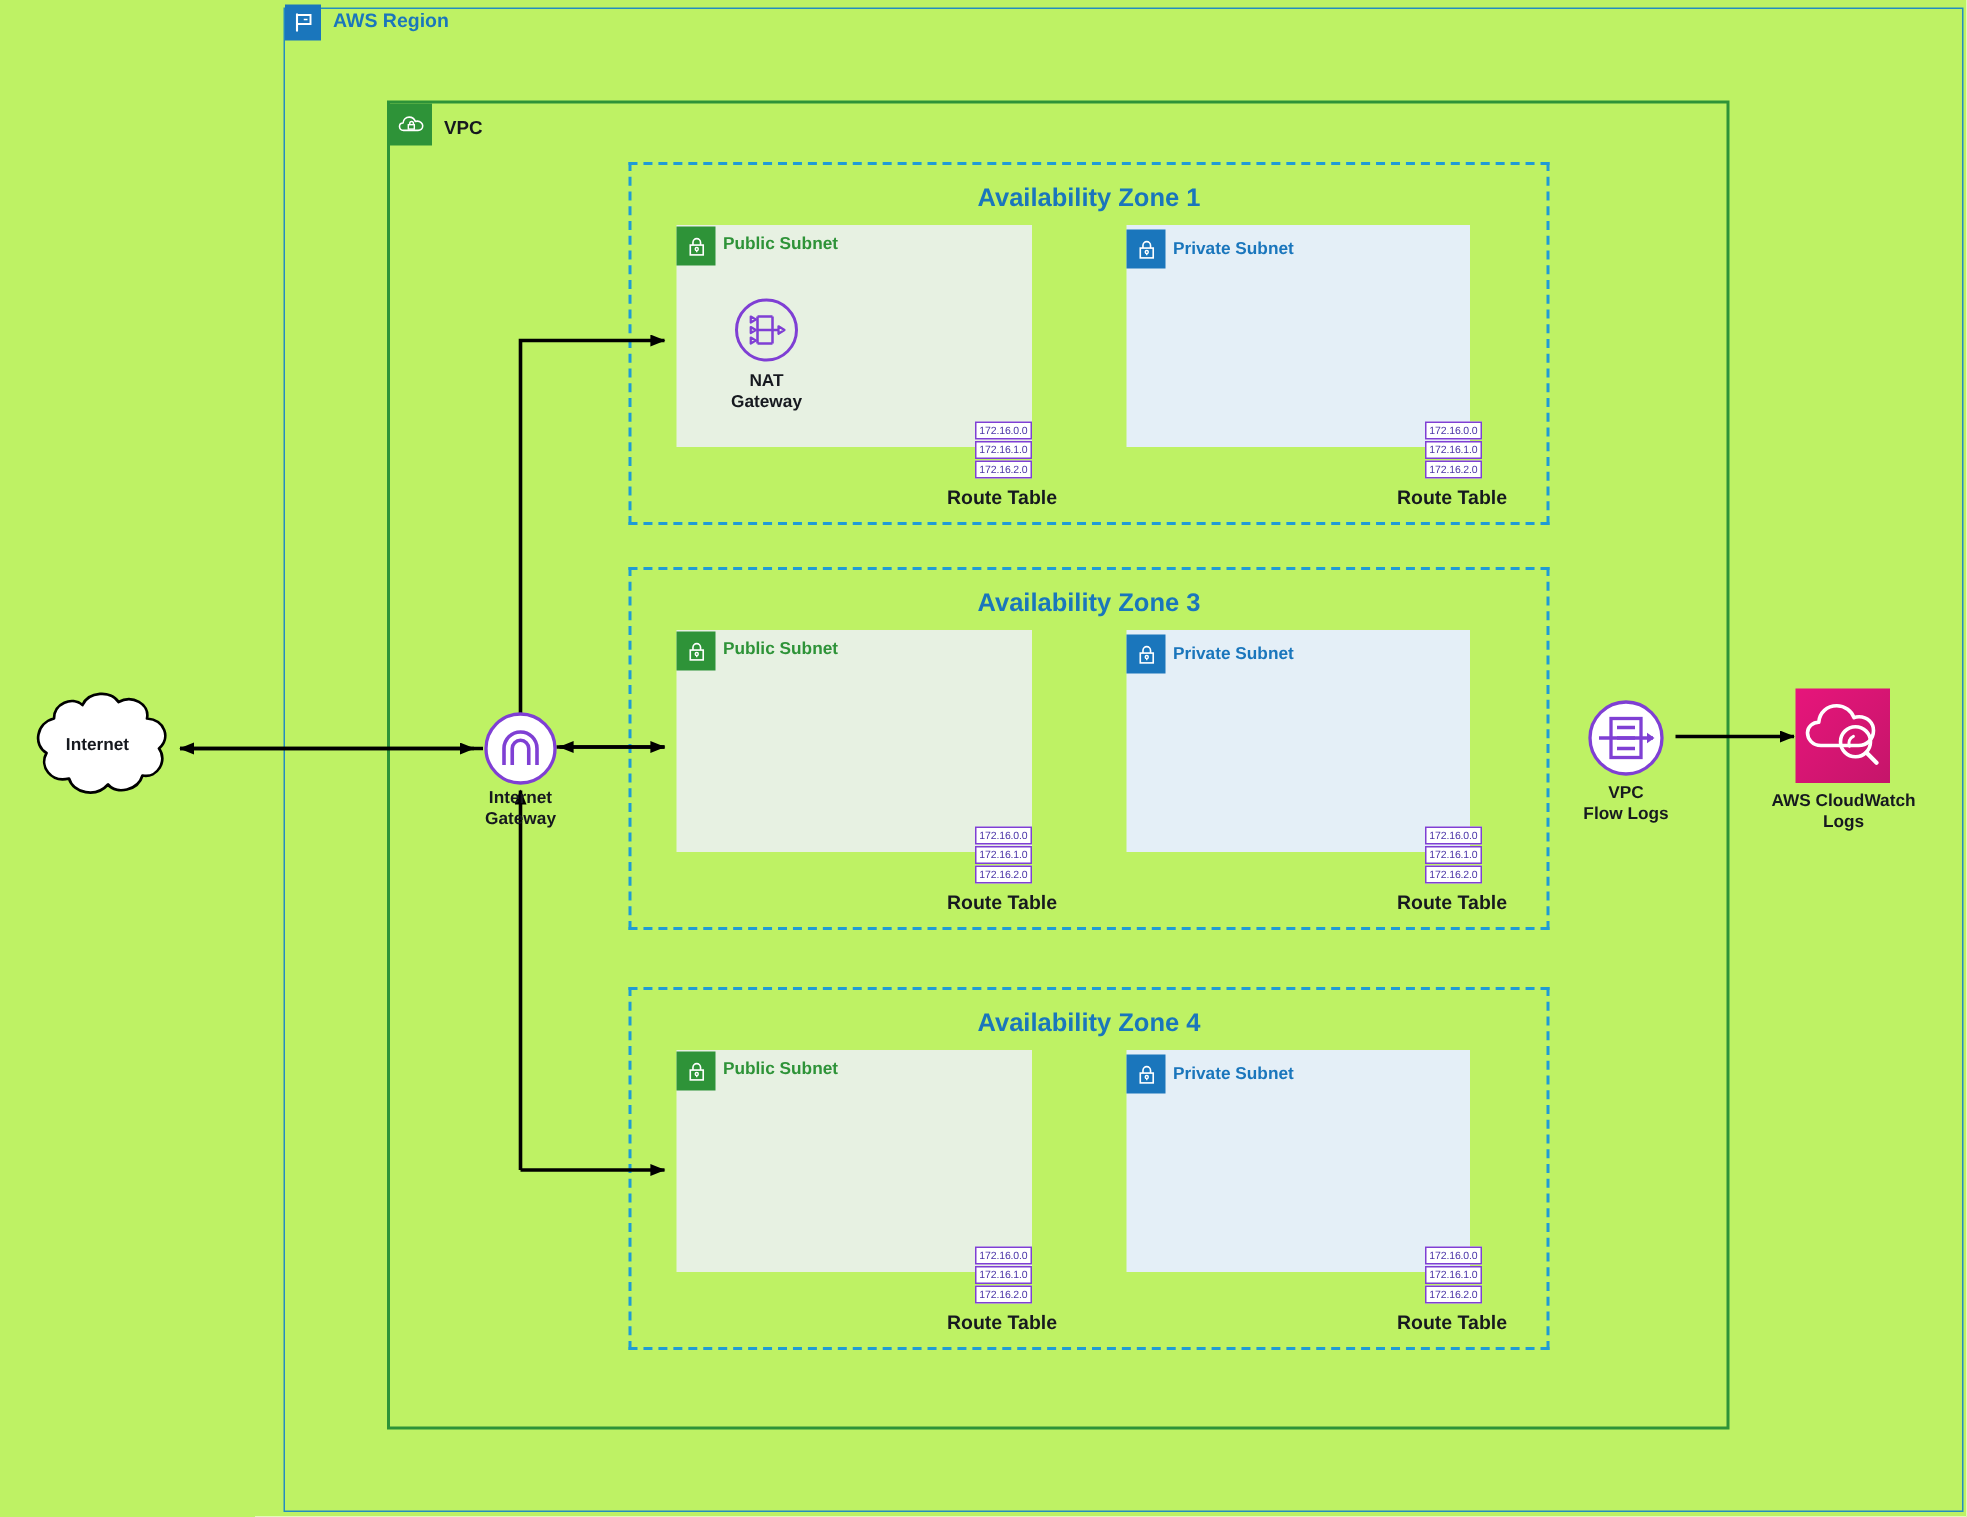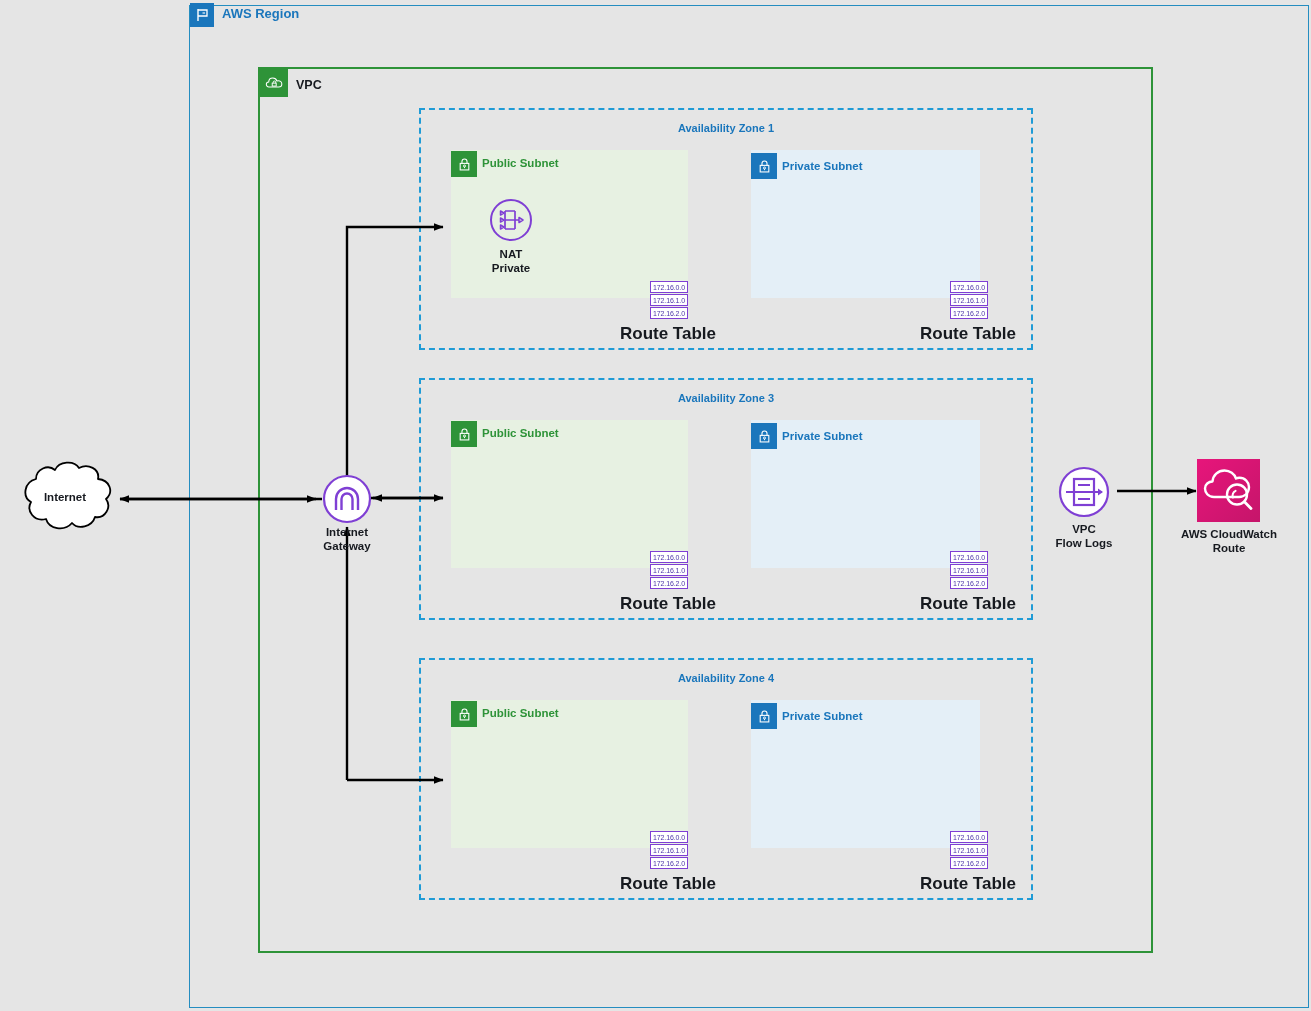--- a/index.html
+++ b/index.html
@@ -5,21 +5,21 @@
   html,body{margin:0;padding:0;background:#ffffff;}
   body{
     font-family:"Liberation Sans", sans-serif;
     -webkit-font-smoothing:antialiased;
   }
   #canvas{
     position:relative;
     width:1311px;
     height:1011px;
     overflow:hidden;
-    background:#e5e5e5;
+    background:#bef264;
   }
   .abs{position:absolute;}
 
   
   #region-box{
     left:189px; top:5px; width:1120px; height:1003px;
     border:1px solid #248dc0;
     box-sizing:border-box;
   }
   #region-flag{
@@ -52,21 +52,21 @@
 
   
   .az-box{
     border:2px dashed #1f9bd6;
     box-sizing:border-box;
     left:419px; width:614px; height:242px;
   }
   .az-title{
     position:absolute; top:12px; left:0; width:100%;
     text-align:center;
-    font-size:11px; font-weight:bold; color:#1a76bc;
+    font-size:17px; font-weight:bold; color:#1a76bc;
   }
 
   
   .subnet{
     position:absolute;
     box-sizing:border-box;
   }
   .subnet.public{ background:#e7f1e2; }
   .subnet.private{ background:#e4eff7; }
 
@@ -98,21 +98,21 @@
     background:#ffffff;
     font-size:7px;
     font-family:"Liberation Sans", sans-serif;
     line-height:1;
     padding:1.5px 2px 1.5px 2px;
     letter-spacing:-0.1px;
     white-space:nowrap;
   }
   .rt-label{
     position:absolute;
-    font-size:17px; font-weight:bold; color:#16191f;
+    font-size:13px; font-weight:bold; color:#16191f;
     white-space:nowrap; text-align:center;
   }
 
   
   .node-label{
     position:absolute;
     font-size:11.5px; font-weight:bold; color:#16191f;
     text-align:center; line-height:1.25;
     white-space:pre-line;
   }
@@ -164,21 +164,21 @@
     <svg width="44" height="44" viewBox="0 0 44 44">
       <circle cx="22" cy="22" r="20" fill="none" stroke="#7f3fd4" stroke-width="2"></circle>
       <path d="M16 13 V31 M16 13 H26 M16 22 H30 M16 31 H26 M26 13 V31" stroke="#7f3fd4" stroke-width="1.7" fill="none"></path>
       <path d="M11.5 13 l3.4 2 -3.4 2 Z" fill="none" stroke="#7f3fd4" stroke-width="1.5" stroke-linejoin="round"></path>
       <path d="M11.5 20 l3.4 2 -3.4 2 Z" fill="none" stroke="#7f3fd4" stroke-width="1.5" stroke-linejoin="round"></path>
       <path d="M11.5 27 l3.4 2 -3.4 2 Z" fill="none" stroke="#7f3fd4" stroke-width="1.5" stroke-linejoin="round"></path>
       <path d="M30 19.5 l4 2.5 -4 2.5 Z" fill="none" stroke="#7f3fd4" stroke-width="1.5" stroke-linejoin="round"></path>
     </svg>
   </div>
   <div class="node-label" style="left:471px; top:247px; width:80px;">NAT
-Private</div>
+Gateway</div>
 
   <div class="route-table" style="left:604px; top:281px; width:84px;">
     <span class="cidr">172.16.0.0</span>
     <span class="cidr">172.16.1.0</span>
     <span class="cidr">172.16.2.0</span>
   </div>
   <div class="rt-label" style="left:608px; top:324px; width:120px;">Route Table</div>
 
   <div class="abs subnet private" style="left:751px; top:150px; width:229px; height:148px;"></div>
   <div class="abs subnet-icon private" style="left:751px; top:153px;">
@@ -327,15 +327,15 @@
       <path d="M17 38 C11 38 8 33.5 8 29.5 C8 25.5 11.5 22.5 15.5 22.5
                C16 16 21 11.5 27.5 11.5 C33 11.5 37.5 15 39 19.5
                C40 19 41.2 18.8 42.4 18.8 C48 18.8 52 23 52 28
                C52 34 47.5 38 42 38 Z" fill="none" stroke="#ffffff" stroke-width="2.4" stroke-linejoin="round"></path>
       <circle cx="40" cy="35.5" r="10" fill="none" stroke="#ffffff" stroke-width="2.4"></circle>
       <path d="M47.4 42.8 L54 49.5" stroke="#ffffff" stroke-width="2.8" stroke-linecap="round"></path>
       <path d="M36 38.5 a5 5 0 0 1 2.6 -6.6" fill="none" stroke="#ffffff" stroke-width="2" stroke-linecap="round"></path>
     </svg>
   </div>
   <div class="node-label" style="left:1156px; top:527px; width:146px;">AWS CloudWatch
-Route</div>
+Logs</div>
 
 </div>
 
 </body></html>

